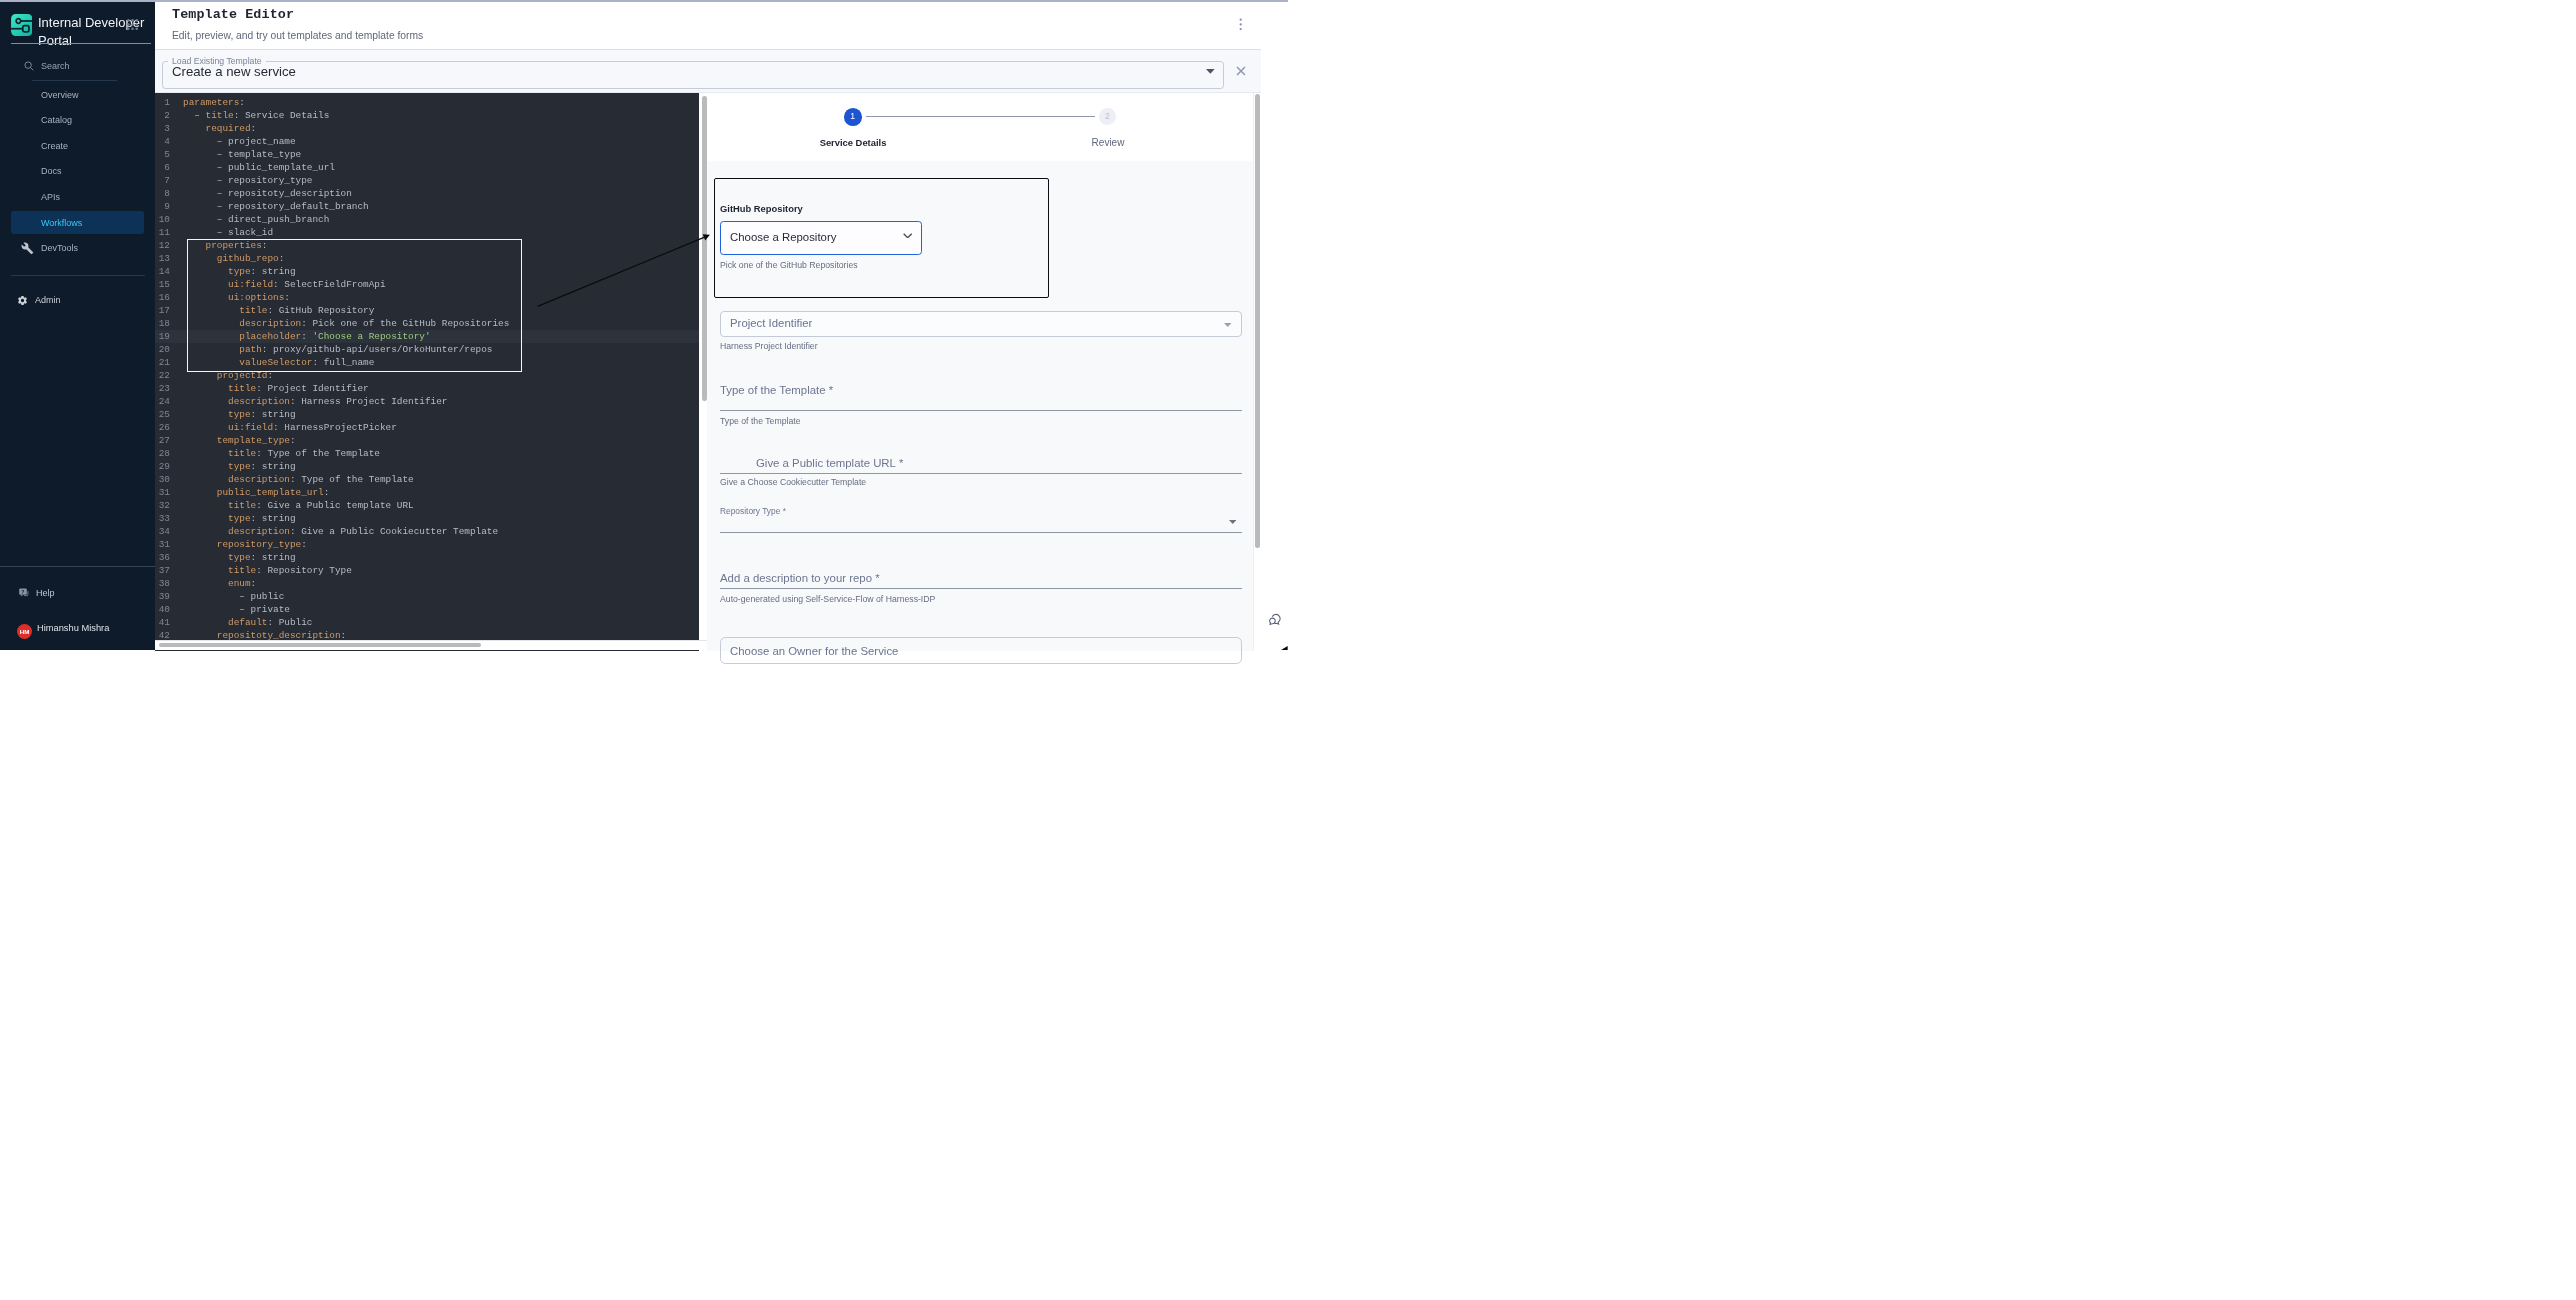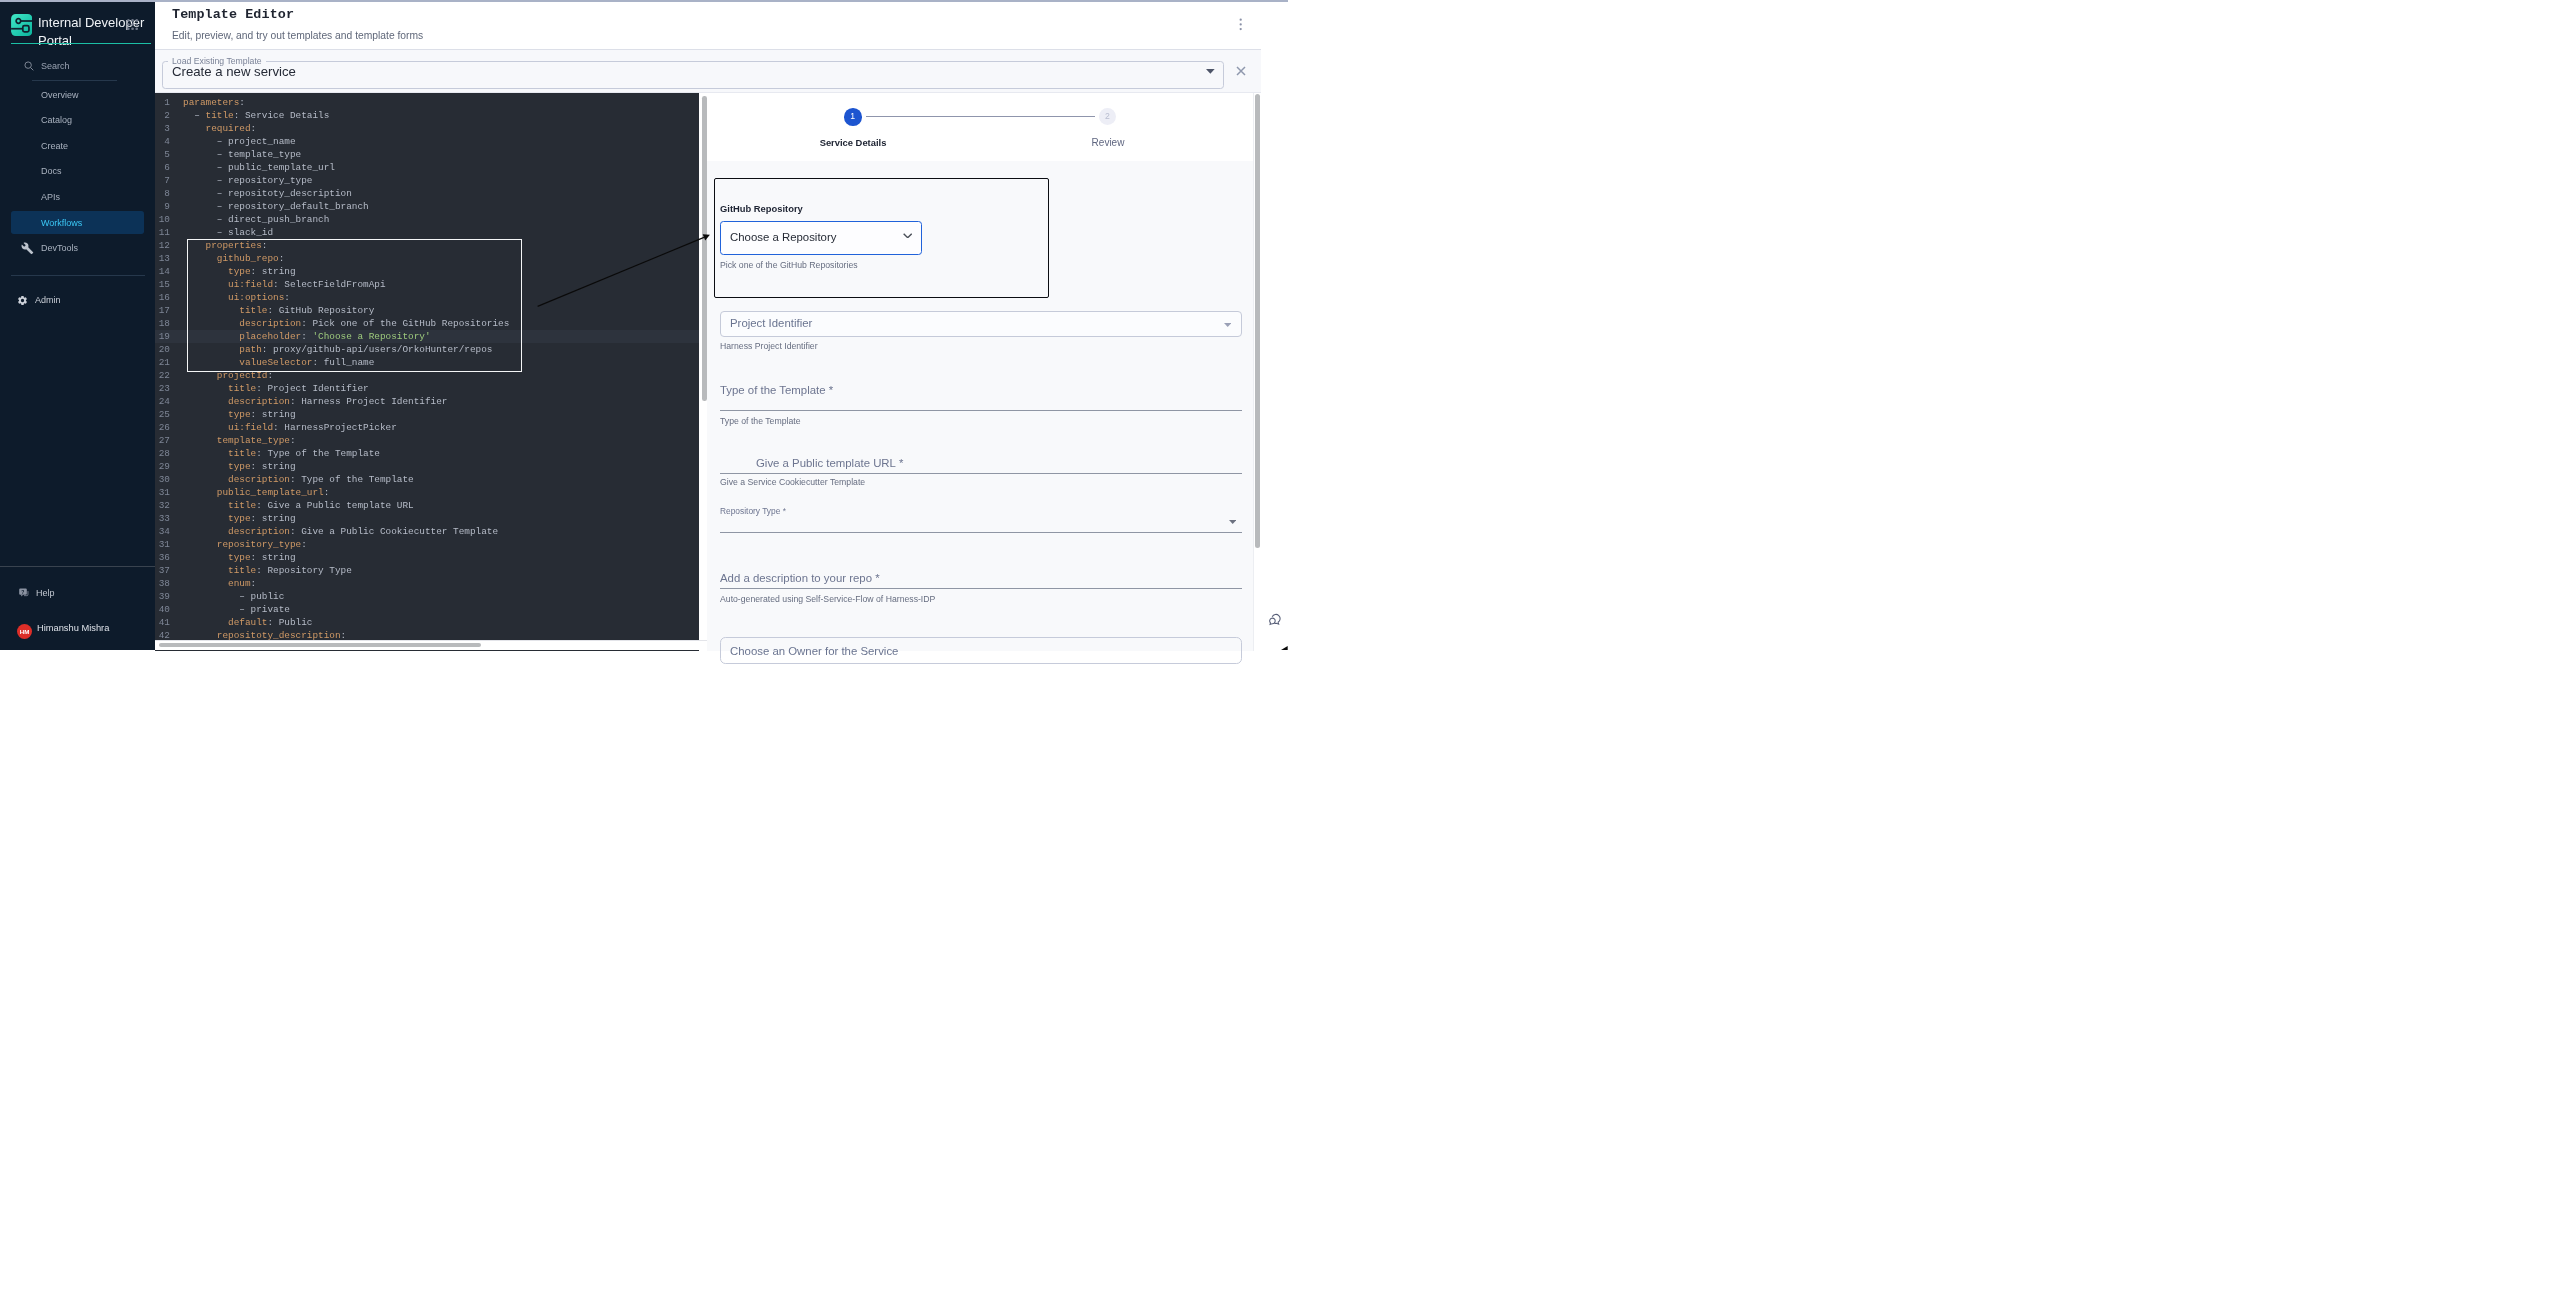--- a/index.html
+++ b/index.html
@@ -257,21 +257,21 @@
     <path d="M0 0 L11 0 L5.5 6 Z" fill="#9aa0b6"></path>
   </svg>
 <div class="abs helper" id="pihelp">Harness Project Identifier</div>
 
 <div class="abs biglab" id="r1lab">Type of the Template&nbsp;*</div>
 <div class="abs uline" id="r1line"></div>
 <div class="abs helper" id="r1help">Type of the Template</div>
 
 <div class="abs biglab" id="r2lab">Give a Public template URL&nbsp;*</div>
 <div class="abs uline" id="r2line"></div>
-<div class="abs helper" id="r2help">Give a Service Cookiecutter Template</div>
+<div class="abs helper" id="r2help">Give a Choose Cookiecutter Template</div>
 
 <div class="abs" id="r3lab">Repository Type&nbsp;*</div>
 <svg class="abs" style="left:1229px;top:520px" width="7.4" height="4" viewBox="0 0 11 6">
     <path d="M0 0 L11 0 L5.5 6 Z" fill="#6d7280"></path>
   </svg>
 <div class="abs uline" id="r3line"></div>
 
 <div class="abs biglab" id="r4lab">Add a description to your repo&nbsp;*</div>
 <div class="abs uline" id="r4line"></div>
 <div class="abs helper" id="r4help">Auto-generated using Self-Service-Flow of Harness-IDP</div>

